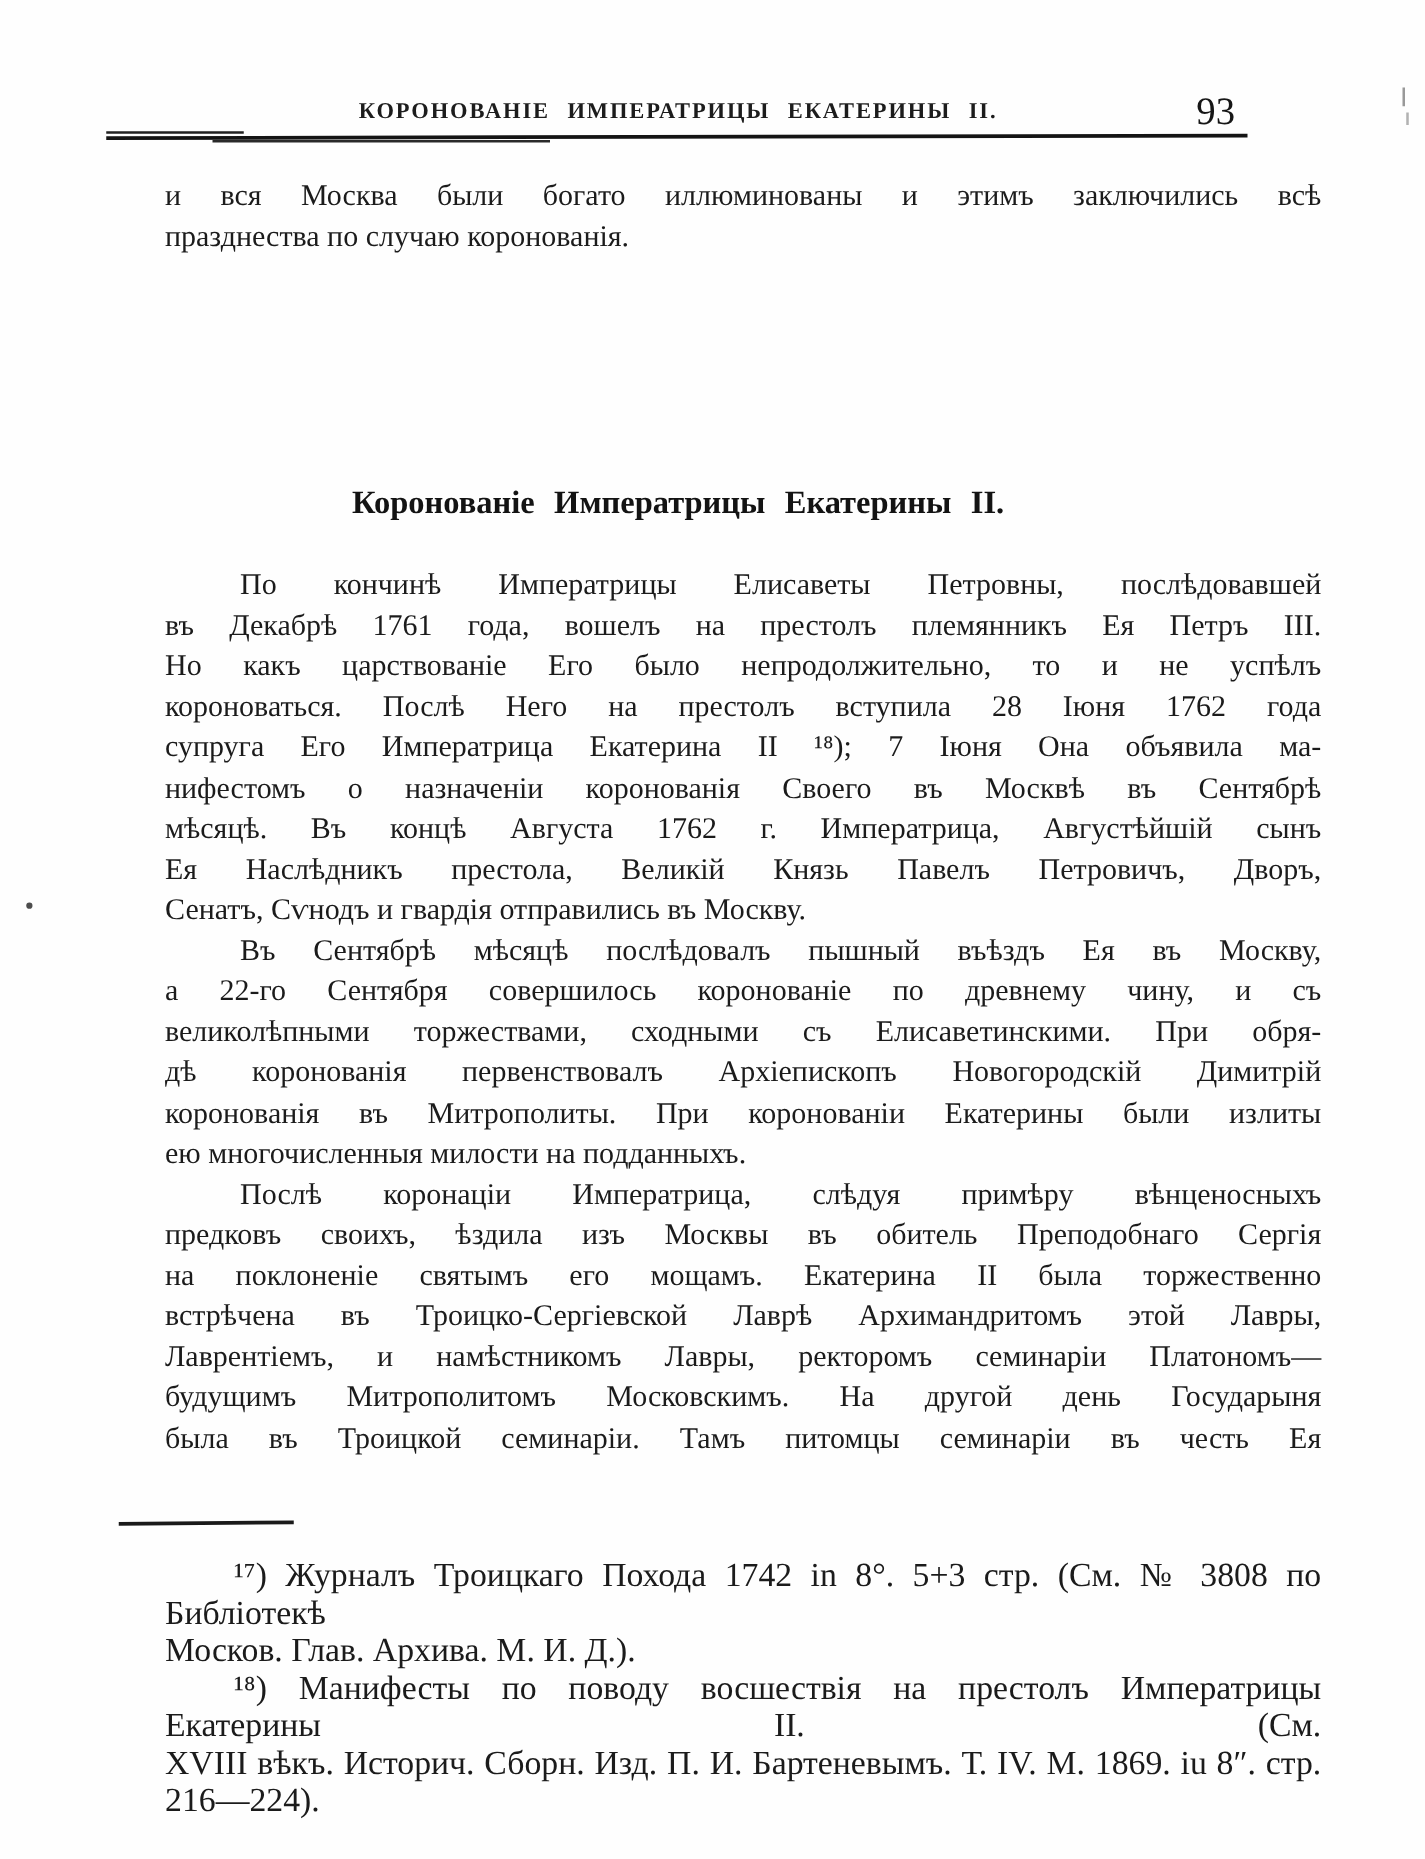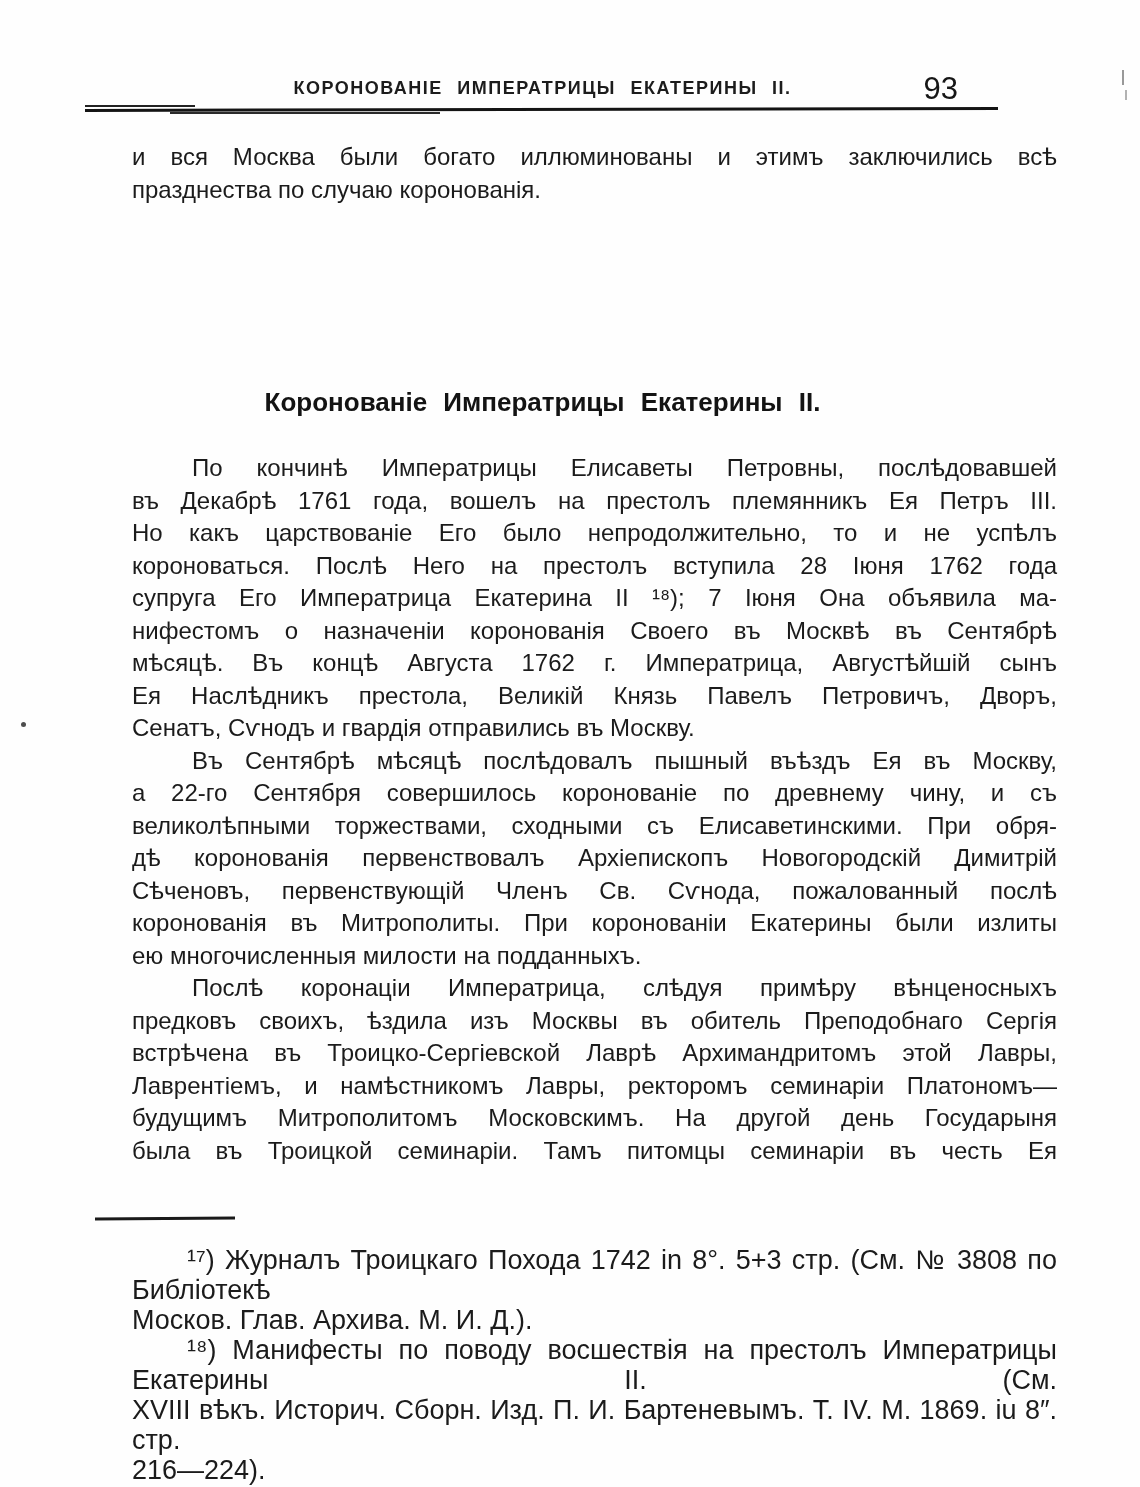--- a/index.html
+++ b/index.html
@@ -5,21 +5,21 @@
   html, body {
     margin: 0;
     padding: 0;
     background: #ffffff;
   }
   .sheet {
     position: relative;
     width: 1140px;
     height: 1487px;
     background: var(--paper, #fefefe);
-    font-family: Liberation Sans, sans-serif;
+    font-family: Liberation Serif, serif;
     color: var(--ink, #1b1b1b);
     overflow: hidden;
   }
 
   
   .head-row {
     position: absolute;
     top: 78px;
     left: 85px;
     width: 915px;
@@ -31,21 +31,21 @@
     font-size: 18px;
     font-weight: 700;
     letter-spacing: 1.5px;
     word-spacing: 8px;
     white-space: nowrap;
     color: #1c1c1c;
   }
   .page-num {
     position: absolute;
     top: -7px;
-    right: 42px;
+    right: 12px;
     font-size: 31px;
     font-weight: 400;
     color: #161616;
   }
   .head-rule {
     position: absolute;
     top: 108px;
     left: 85px;
     width: 913px;
     height: 3px;
@@ -193,27 +193,27 @@
         <div class="line">нифестомъ о назначеніи коронованія Своего въ Москвѣ въ Сентябрѣ</div>
         <div class="line">мѣсяцѣ. Въ концѣ Августа 1762 г. Императрица, Августѣйшій сынъ</div>
         <div class="line">Ея Наслѣдникъ престола, Великій Князь Павелъ Петровичъ, Дворъ,</div>
         <div class="line last">Сенатъ, Сѵнодъ и гвардія отправились въ Москву.</div>
       </div>
       <div class="para indent">
         <div class="line">Въ Сентябрѣ мѣсяцѣ послѣдовалъ пышный въѣздъ Ея въ Москву,</div>
         <div class="line">а 22-го Сентября совершилось коронованіе по древнему чину, и съ</div>
         <div class="line">великолѣпными торжествами, сходными съ Елисаветинскими. При обря-</div>
         <div class="line">дѣ коронованія первенствовалъ Архіепископъ Новогородскій Димитрій</div>
-        <div class="line">Сѣченовъ, первенствующій Членъ Св. Сѵнода, пожалованный послѣ</div>
         <div class="line">коронованія въ Митрополиты. При коронованіи Екатерины были излиты</div>
         <div class="line last">ею многочисленныя милости на подданныхъ.</div>
       </div>
       <div class="para indent">
         <div class="line">Послѣ коронаціи Императрица, слѣдуя примѣру вѣнценосныхъ</div>
         <div class="line">предковъ своихъ, ѣздила изъ Москвы въ обитель Преподобнаго Сергія</div>
+        <div class="line">на поклоненіе святымъ его мощамъ. Екатерина II была торжественно</div>
         <div class="line">встрѣчена въ Троицко-Сергіевской Лаврѣ Архимандритомъ этой Лавры,</div>
         <div class="line">Лаврентіемъ, и намѣстникомъ Лавры, ректоромъ семинаріи Платономъ—</div>
         <div class="line">будущимъ Митрополитомъ Московскимъ. На другой день Государыня</div>
         <div class="line">была въ Троицкой семинаріи. Тамъ питомцы семинаріи въ честь Ея</div>
       </div>
     </div>
 
   <div class="fn-rule"></div>
 
   <div class="footnotes" id="footnotes">

